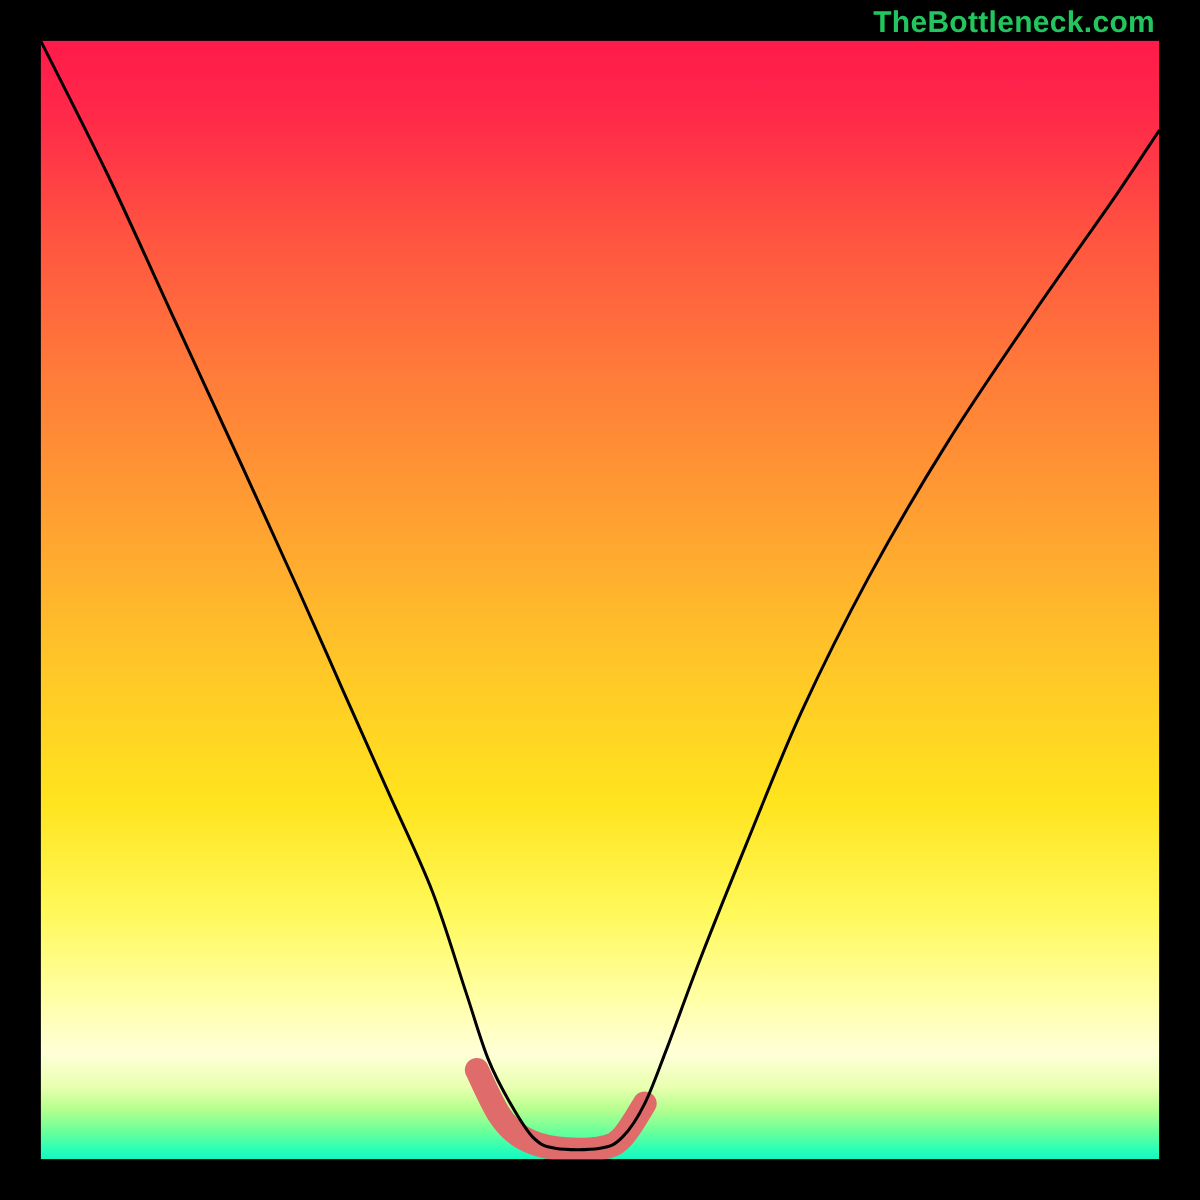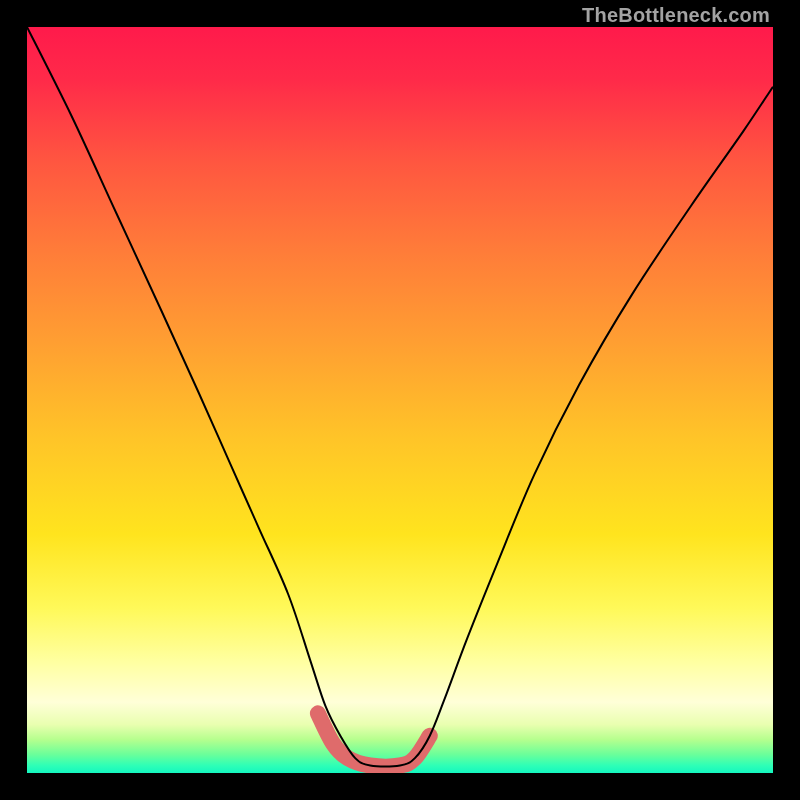--- a/index.html
+++ b/index.html
@@ -40,21 +40,21 @@
     width: 746px;
     height: 746px;
   }
   .watermark {
     position: absolute;
     top: 4px;
     right: 30px;
     font-family: Arial, Helvetica, sans-serif;
     font-size: 20px;
     font-weight: 600;
-    color: #a3a3a3;
+    color: #22c55e;
     letter-spacing: 0.2px;
   }
 </style>
 </head>
 <body>
 
 <div class="frame">
   <div class="plot-area">
     <svg class="gradient" viewBox="0 0 746 746" preserveAspectRatio="none">
       <defs>

